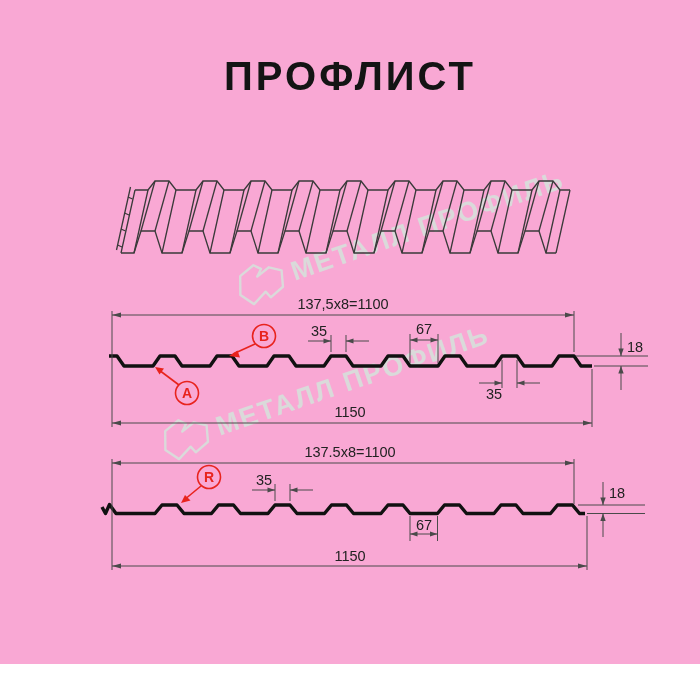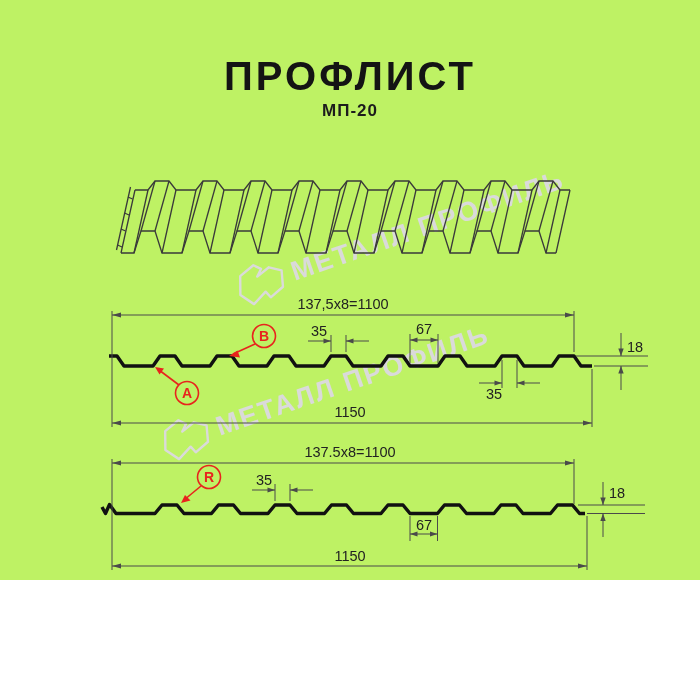--- a/index.html
+++ b/index.html
@@ -1,16 +1,16 @@
 <!DOCTYPE html>
 <html><head>
 <meta charset="utf-8">
 <style>
   html,body{margin:0;padding:0;background:#ffffff;}
-  .page{position:relative;width:700px;height:580px;background:#bef264;overflow:hidden;
+  .page{position:relative;width:700px;height:664px;background:#f9a8d4;overflow:hidden;
         font-family:"Liberation Sans", sans-serif;}
   .title{position:absolute;top:54px;left:0;width:700px;text-align:center;
          font-size:40px;font-weight:bold;letter-spacing:3px;color:#141414;}
   .subtitle{position:absolute;top:101px;left:0;width:700px;text-align:center;
             font-size:17px;font-weight:bold;letter-spacing:1px;color:#1c1c1c;}
   .footer{position:absolute;top:618px;left:0;width:700px;text-align:center;
           font-size:17px;font-weight:bold;letter-spacing:.5px;color:#262626;}
   svg{position:absolute;left:0;top:0;}
   .prof{stroke:#111;stroke-width:3.4;fill:none;stroke-linejoin:round;stroke-linecap:butt;}
   .thin{stroke:#3a3a3a;stroke-width:1.3;fill:none;}
@@ -22,21 +22,20 @@
   .rtxt{font:bold 14px "Liberation Sans",sans-serif;fill:#e8231d;}
   .wm{stroke:#dadada;stroke-width:2.4;fill:none;stroke-linejoin:round;}
   .wmt{font:bold 27px "Liberation Sans",sans-serif;fill:#dadada;letter-spacing:2px;}
 </style>
 </head>
 <body>
 
 <div class="page">
 
   <div class="title">ПРОФЛИСТ</div>
-  <div class="subtitle">МП-20</div>
 
   <svg width="700" height="700" viewBox="0 0 700 700">
 
     <g transform="translate(225,275) rotate(-19)">
       <path class="wm" d="M8,24 L14,6 L30,0 L36,6 L30,12 L44,7 L55,14 L51,30 L36,36 L33,29 L18,37 Z"></path>
       <text class="wmt" x="64" y="28">МЕТАЛЛ ПРОФИЛЬ</text>
     </g>
 
     <g transform="translate(150,430) rotate(-19)">
       <path class="wm" d="M8,24 L14,6 L30,0 L36,6 L30,12 L44,7 L55,14 L51,30 L36,36 L33,29 L18,37 Z"></path>

